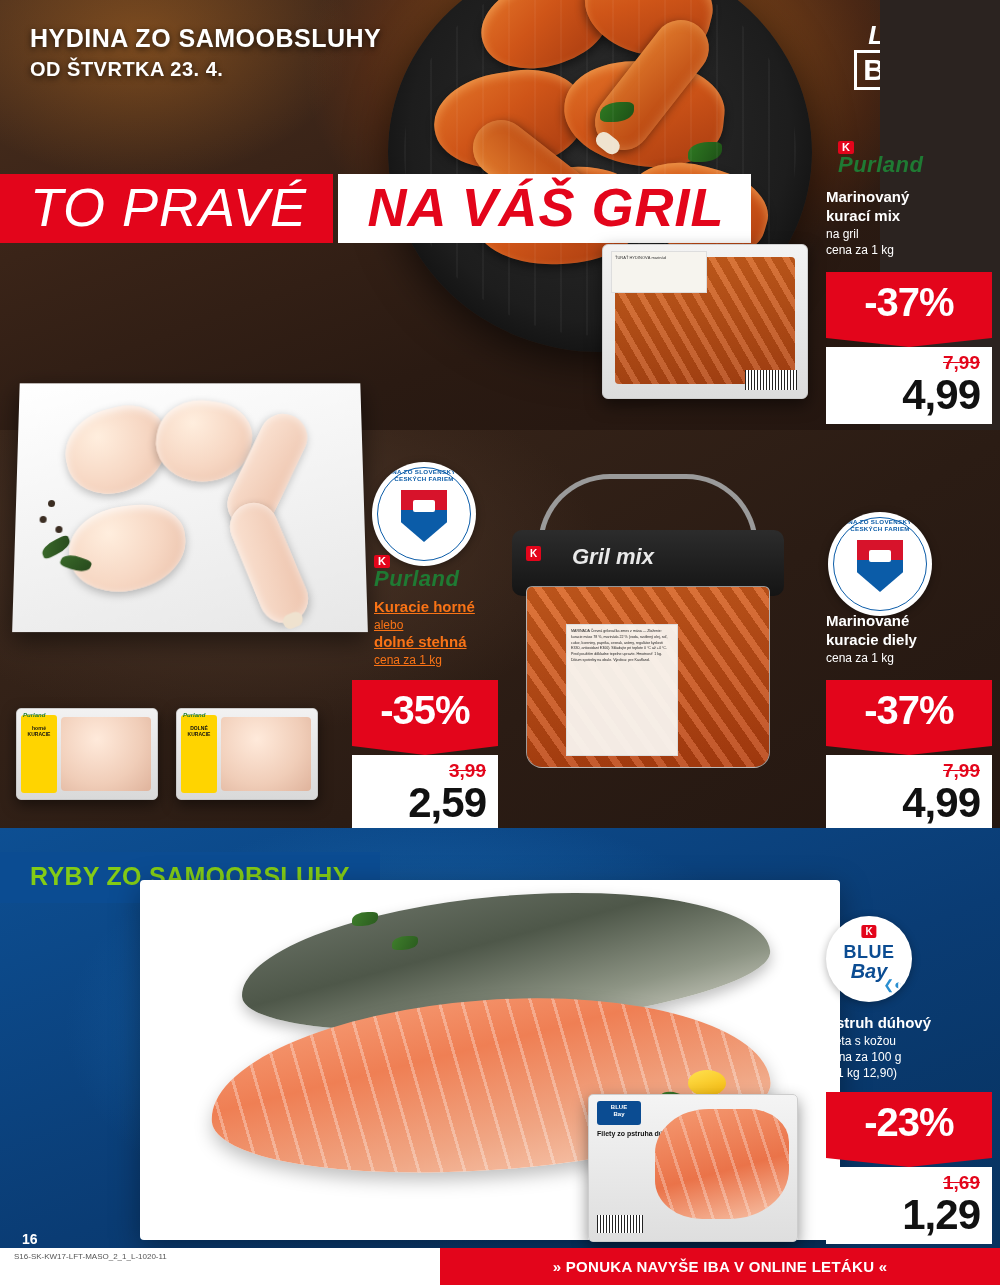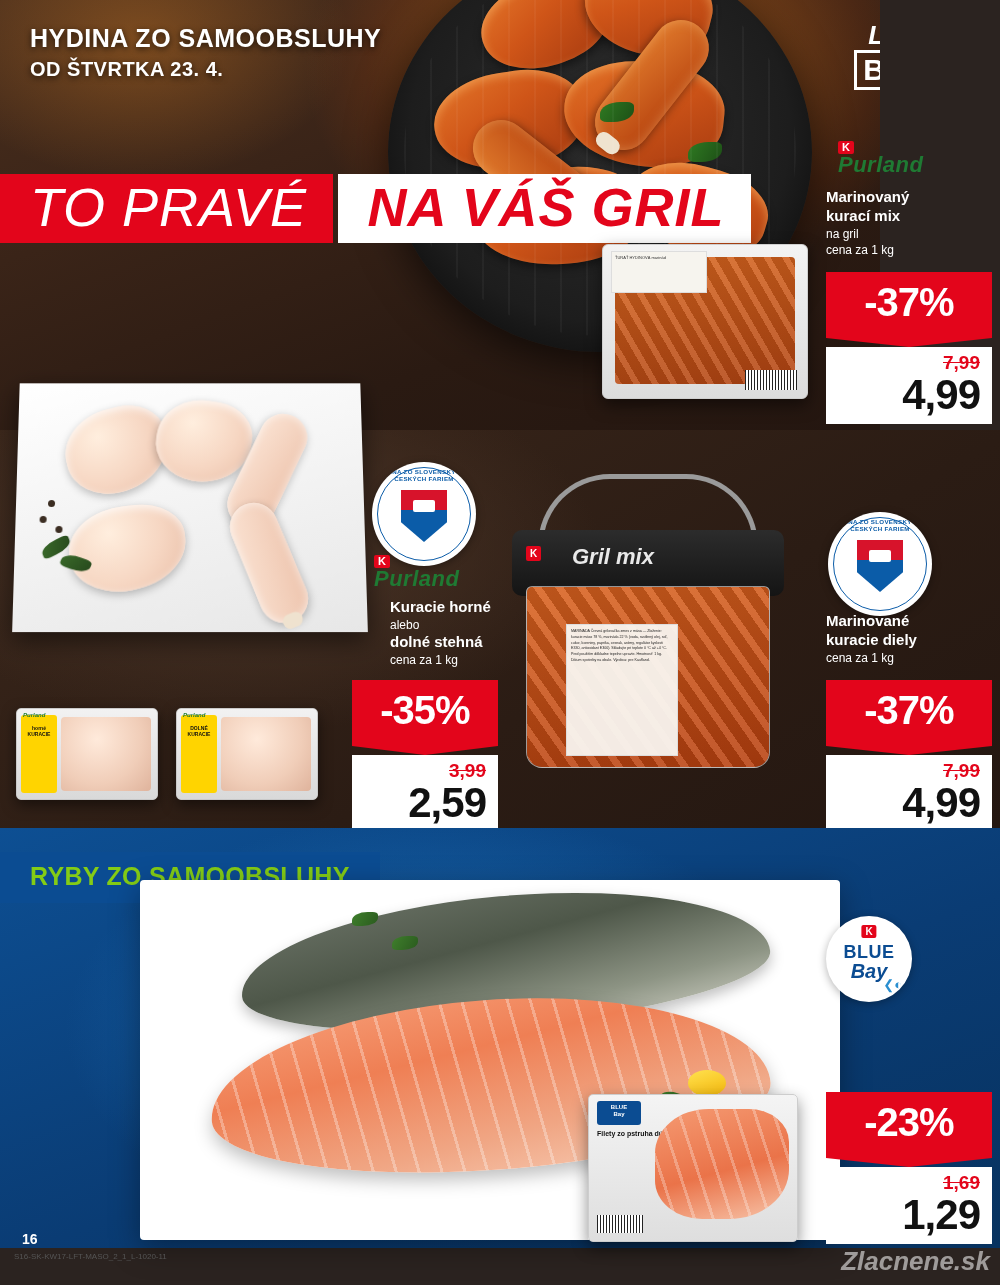--- a/index.html
+++ b/index.html
@@ -457,21 +457,21 @@
       <div class="crest"></div>
       <div class="txt" style="position:absolute;left:4px;top:4px;width:96px;height:96px;display:flex;align-items:flex-start;justify-content:center;text-align:center;padding-top:2px;overflow:hidden;">HYDINA ZO SLOVENSKÝCH A ČESKÝCH FARIEM</div>
     </div>
   </div>
 
   <div class="blk purland" style="left:374px; top:552px;">
     <span class="k">K</span>
     <span class="word">Purland</span>
   </div>
 
-  <div class="blk pname" style="left:390px; top:598px; width:180px; color:#ffffff;">
+  <div class="blk pname" style="left:374px; top:598px; width:180px; color:#f97316;text-decoration:underline;">
     <div class="t1">Kuracie horné</div>
     <div class="t2">alebo</div>
     <div class="t1">dolné stehná</div>
     <div class="t2">cena za 1 kg</div>
   </div>
 
   <div class="blk" style="left:352px; top:680px; width:146px;">
     <div class="pct">-35%</div>
     <div class="price-box" style="margin-top:12px;">
       <div class="old">3,99</div>
@@ -549,26 +549,35 @@
 
   <div class="bluebay">
     <div class="circle">
       <div class="k">K</div>
       <div class="b1">BLUE</div>
       <div class="b2">Bay</div>
       <div class="fishglyph">❮◐</div>
     </div>
   </div>
 
+  <div class="blk pname" style="left:826px; top:1014px; width:170px; color:#fff;">
+    <div class="t1">Pstruh dúhový</div>
+    <div class="t2">fileta s kožou</div>
+    <div class="t2">cena za 100 g</div>
+    <div class="t2">(=1 kg 12,90)</div>
+  </div>
 
   <div class="blk" style="left:826px; top:1092px; width:166px;">
     <div class="pct">-23%</div>
     <div class="price-box" style="margin-top:12px;">
       <div class="old">1,69</div>
       <div class="new">1,29</div>
     </div>
   </div>
 
   <div class="pgnum">16</div>
   <div class="wm">Zlacnene.sk</div>
+  <div class="footer">
+    <div class="foot-red">» PONUKA NAVYŠE IBA V ONLINE LETÁKU «</div>
+  </div>
   <div class="code">S16-SK-KW17-LFT-MASO_2_1_L-1020-11</div>
 
 </div>
 
 </body></html>

